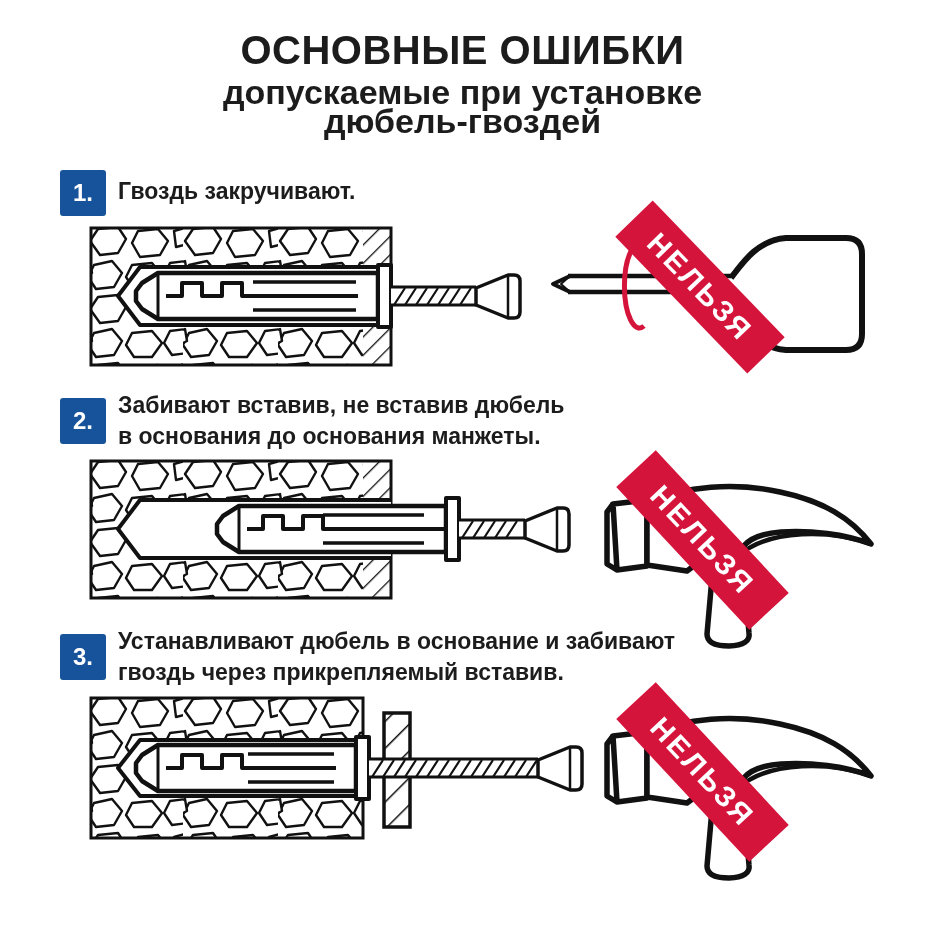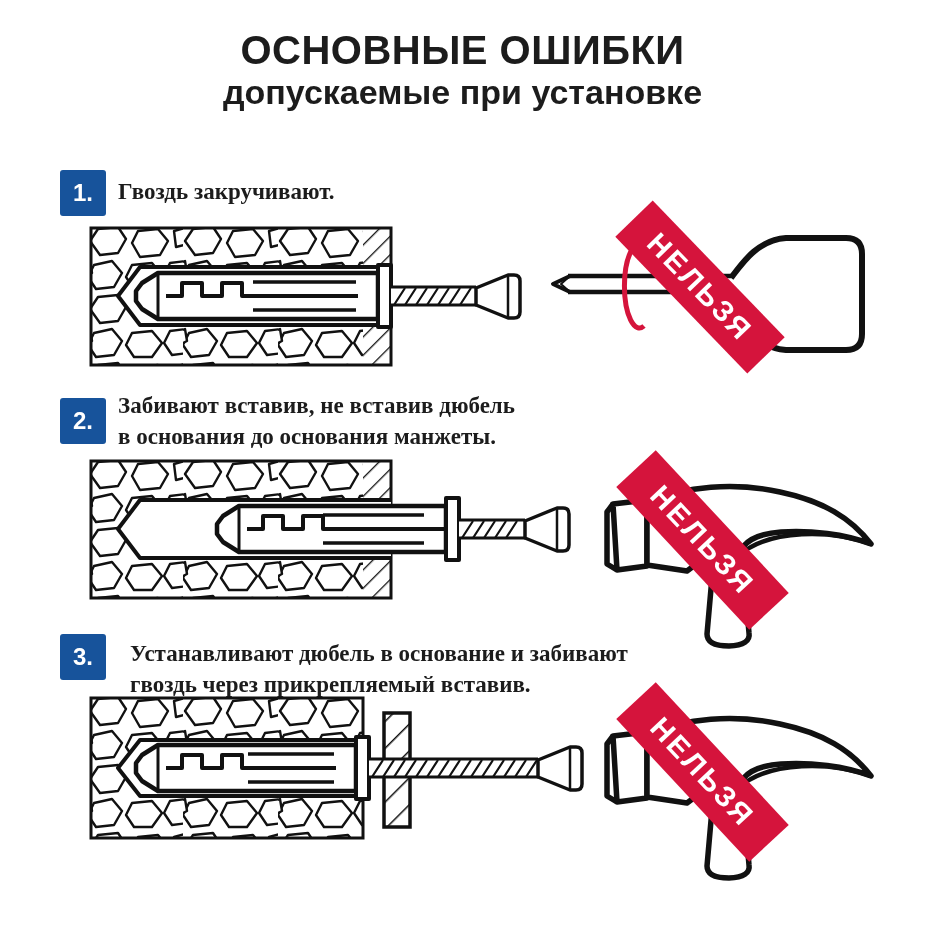--- a/index.html
+++ b/index.html
@@ -22,39 +22,40 @@
     position:absolute;left:0;right:0;top:78px;text-align:center;
     font-size:34px;font-weight:bold;line-height:29px;color:var(--ink);
   }
   .section{position:absolute;left:0;width:925px;}
   .badge{
     position:absolute;left:60px;width:46px;height:46px;border-radius:3px;
     background:var(--accent-blue);color:#fff;display:flex;align-items:center;justify-content:center;
     font-size:24px;font-weight:bold;
   }
   .step-text{
-    position:absolute;left:118px;font-size:23px;font-weight:bold;line-height:31px;color:var(--ink);font-family:Liberation Serif, serif;
+    position:absolute;left:118px;font-size:23px;font-weight:bold;line-height:31px;color:var(--ink);
   }
   .tool{position:absolute;}
   .tool svg{position:absolute;left:0;top:0;}
   .banner{
     position:absolute;background:var(--banner-red);color:#fff;
     display:flex;align-items:center;justify-content:center;
     font-weight:bold;font-size:29px;letter-spacing:3px;white-space:nowrap;
   }
   svg{display:block;}
 </style>
 </head>
 <body>
 
 <div class="canvas">
 
   <h1 class="page-title">ОСНОВНЫЕ ОШИБКИ</h1>
   <div class="page-subtitle">
     <div>допускаемые при установке</div>
+    <div>дюбель-гвоздей</div>
   </div>
 
   <div class="section" style="top:168px;height:232px;">
     <div class="badge" style="top:2px;">
       <span>1.</span>
     </div>
     <div class="step-text" style="top:8px;">
       <div>Гвоздь закручивают.</div>
       <div></div>
     </div>
@@ -169,21 +170,21 @@
       <div class="banner" style="left:10px;top:45px;width:195px;height:54px;transform:rotate(47deg);">
         <span>НЕЛЬЗЯ</span>
       </div>
     </div>
   </div>
 
   <div class="section" style="top:624px;height:300px;">
     <div class="badge" style="top:10px;">
       <span>3.</span>
     </div>
-    <div class="step-text" style="top:14px;margin-left:12px;">
+    <div class="step-text" style="top:2px;">
       <div>Устанавливают дюбель в основание и забивают</div>
       <div>гвоздь через прикрепляемый вставив.</div>
     </div>
 
     <svg class="abs" style="left:88px;top:71px;" width="505" height="150" viewBox="0 0 505 150">
       <g>
         <rect x="3" y="3" width="272" height="140" fill="url(#stones)"></rect>
         <rect x="3" y="3" width="272" height="140" fill="none" stroke="#111" stroke-width="3"></rect>
       </g>
       <path d="M275,45 L52,45 L30,73 L52,101 L275,101" fill="#fff" stroke="#111" stroke-width="4" stroke-linejoin="round"></path>

